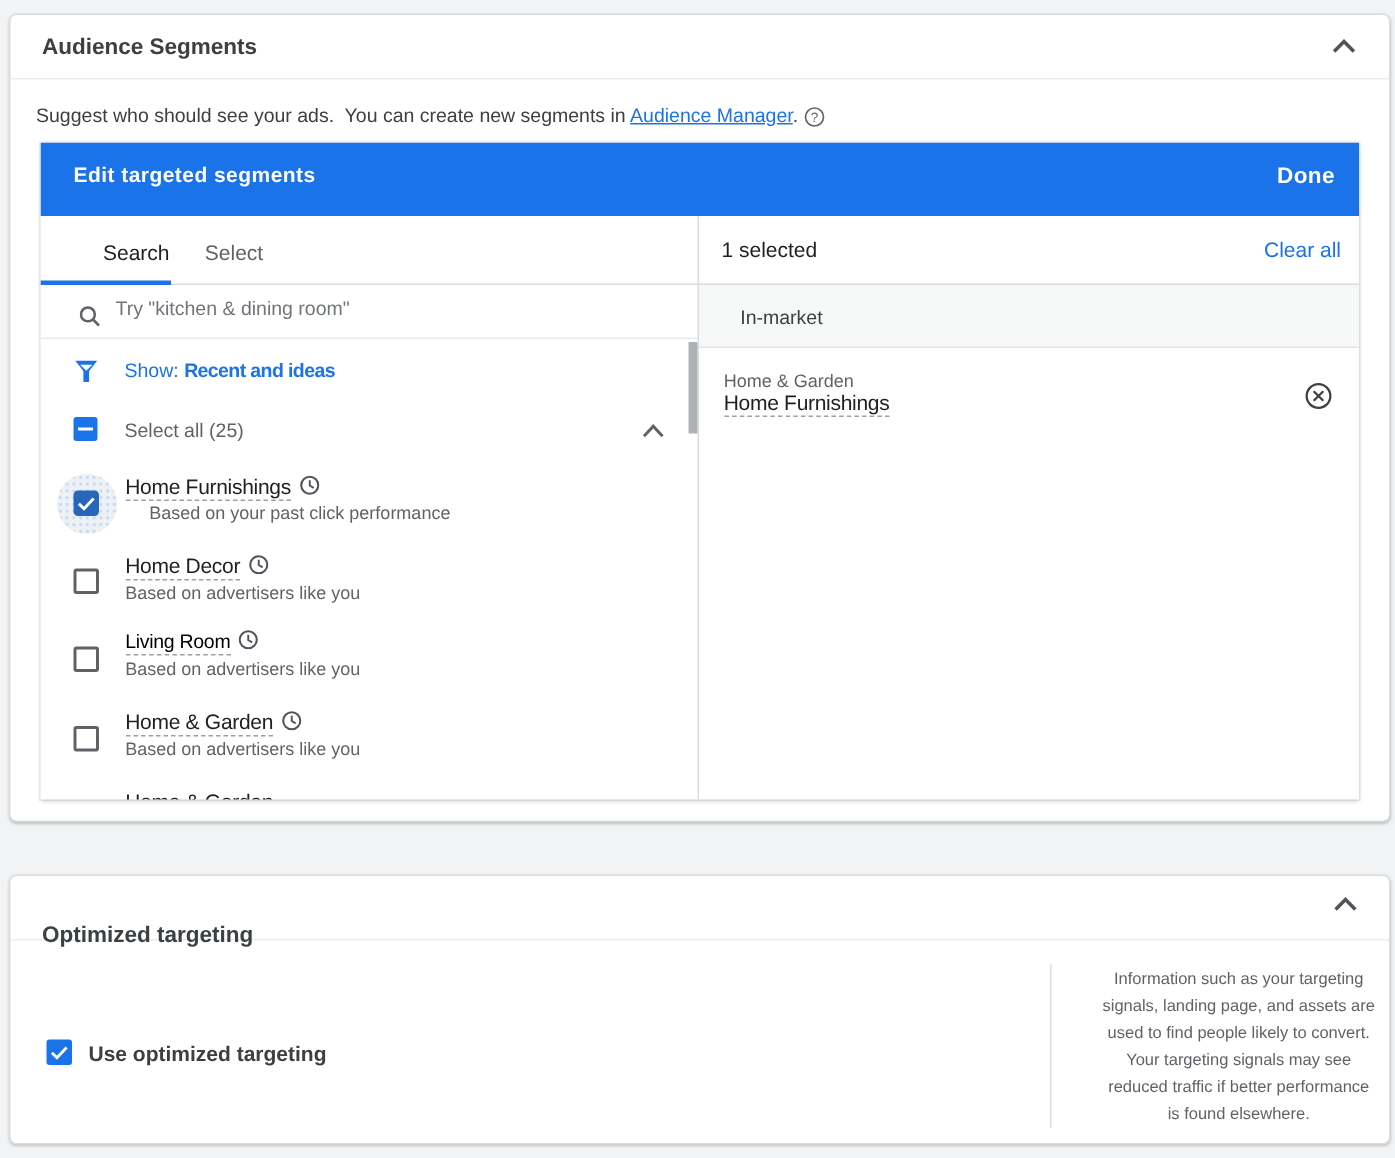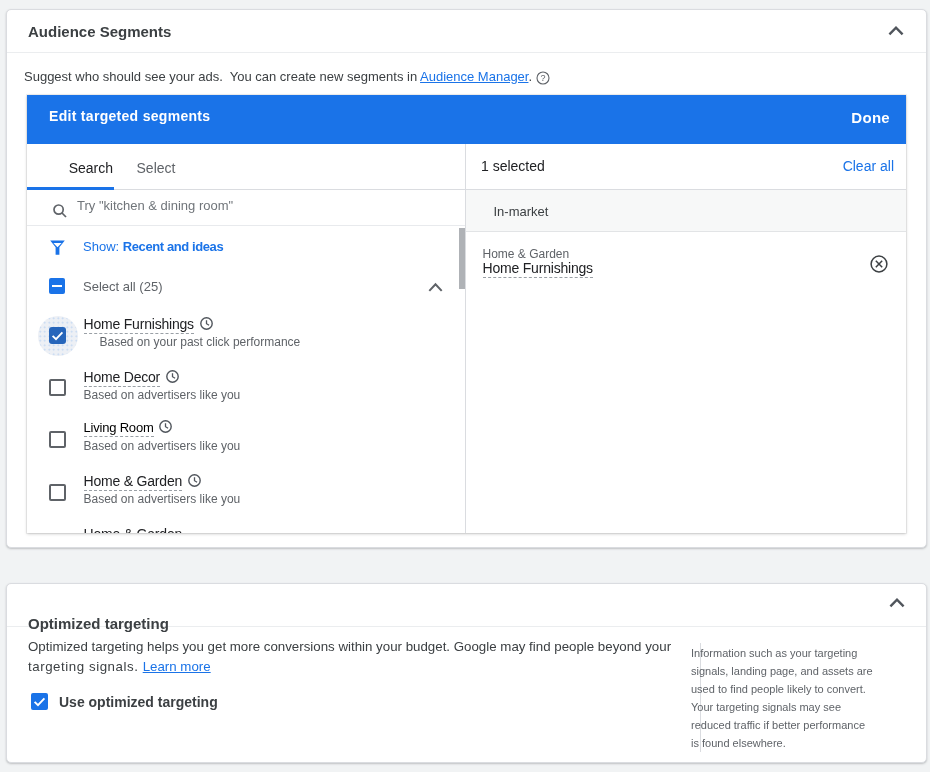--- a/index.html
+++ b/index.html
@@ -131,25 +131,24 @@
     </svg>
   </div>
 
   <div class="card" id="card2" style="top:583px; height:180px;">
     <div class="abs" style="left:0; top:0; width:100%; height:43px; border-bottom:1px solid #ebedef;"></div>
     <div class="abs" style="left:21px; top:591px; font-size:15px; font-weight:700; color:#3c4043;"></div>
     <div class="abs" style="left:21px; top:11px; font-size:15px; font-weight:700; color:#3c4043;margin-top:20px;">Optimized targeting</div>
     <svg class="abs" style="left:881.5px; top:14.2px;" width="16" height="10" viewBox="0 0 16 10">
       <path d="M1.4 8.4 L8 1.7 L14.6 8.4" fill="none" stroke="#50555c" stroke-width="2.4"></path>
     </svg>
-    <div class="abs" style="left:21px; top:53px; font-size:13.3px; color:#3c4043; line-height:20px;">Optimized targeting helps you get more conversions within your budget. Google may find people beyond your<br><span style="letter-spacing:.55px;">targeting signals. </span><span class="lk">Learn more</span></div>
     <div class="abs" style="left:24px; top:109px; width:17px; height:17px; background:#1a73e8; border-radius:2px;">
       <svg width="17" height="17" viewBox="0 0 17 17">
           <path d="M3.6 8.8 L7 12.2 L13.4 5.4" fill="none" stroke="#fff" stroke-width="1.9"></path>
         </svg>
     </div>
     <div class="abs" style="left:52px; top:109.5px; font-size:14px; color:#3c4043;font-weight:bold;">Use optimized targeting</div>
 
     <div class="abs" style="left:693px; top:59px; width:1px; height:109px; background:#dadce0;"></div>
-    <div class="abs" style="left:684px; top:60px; font-size:11px; color:#5f6368; line-height:18.1px;">Information such as your targeting<br>signals, landing page, and assets are<br>used to find people likely to convert.<br>Your targeting signals may see<br>reduced traffic if better performance<br>is found elsewhere.</div>
+    <div class="abs" style="left:728px; top:60px; font-size:11px; color:#5f6368; line-height:18.1px;text-align:center;">Information such as your targeting<br>signals, landing page, and assets are<br>used to find people likely to convert.<br>Your targeting signals may see<br>reduced traffic if better performance<br>is found elsewhere.</div>
   </div>
 
 </div>
 
 </body></html>

